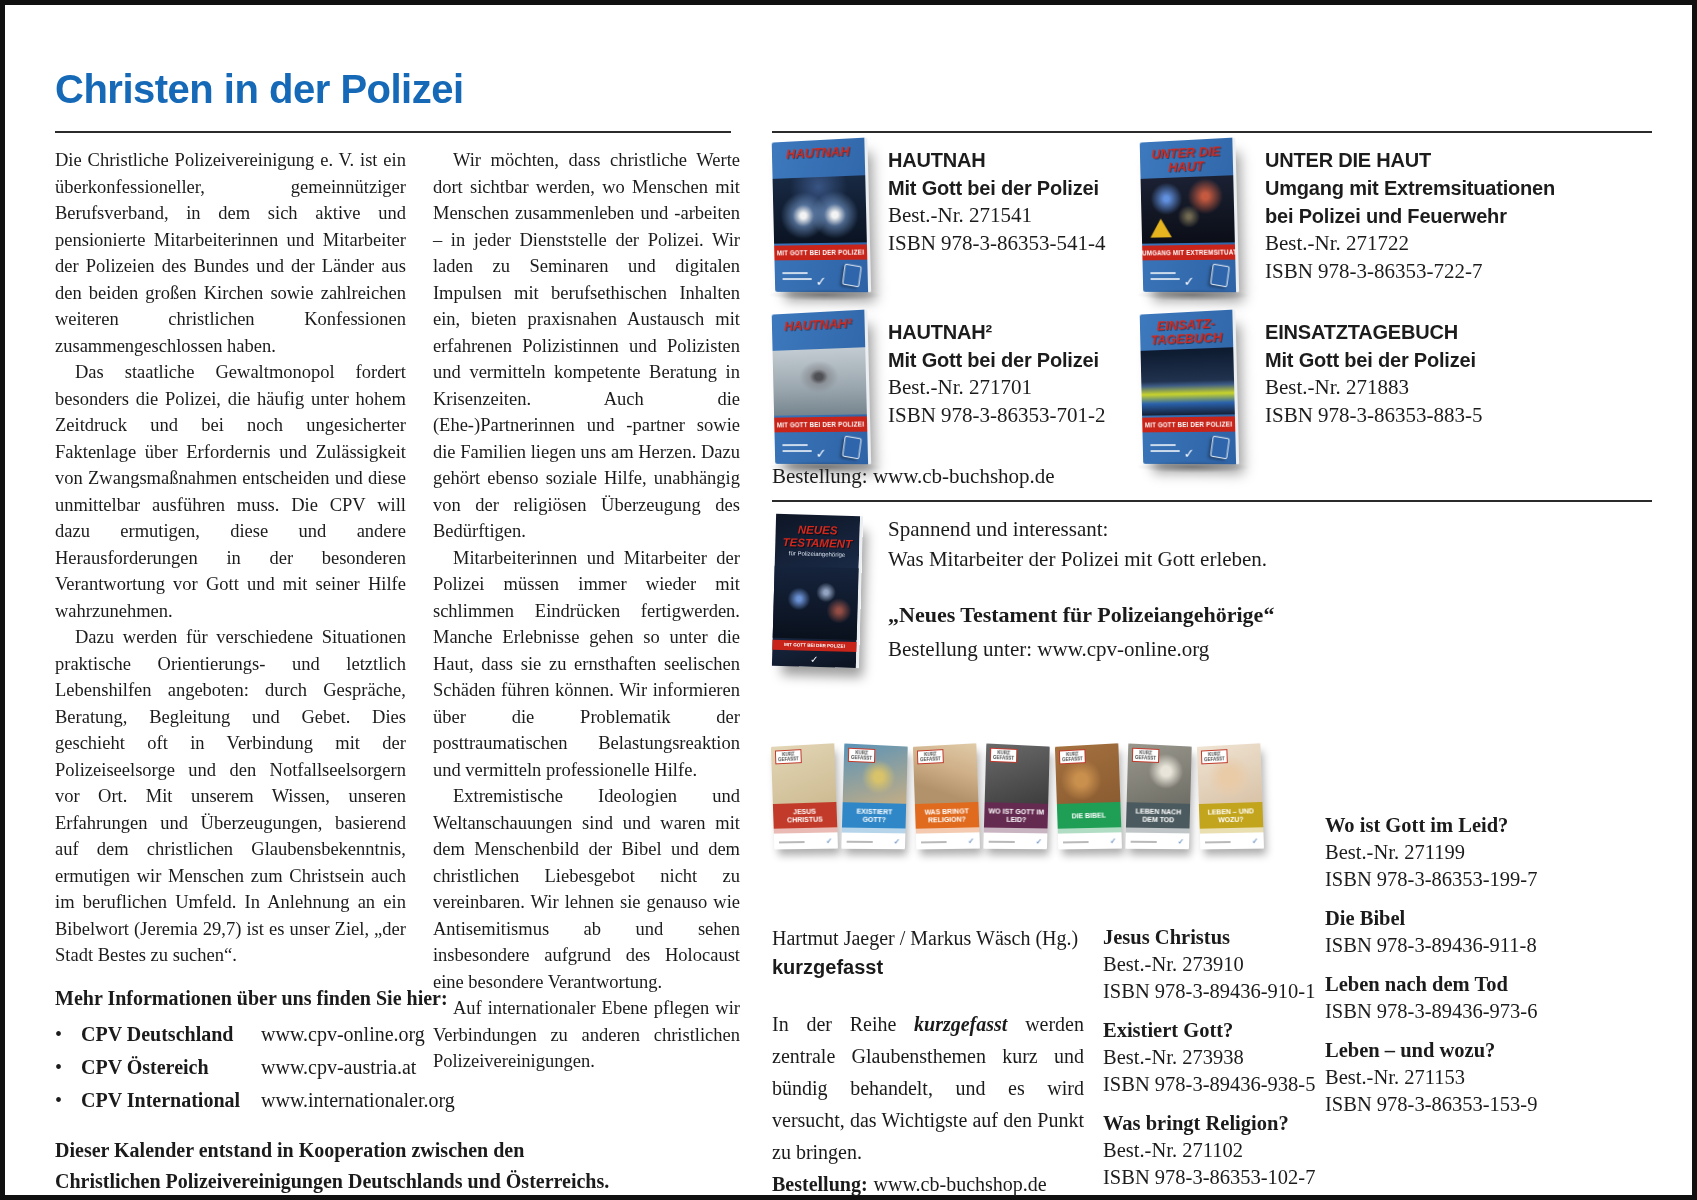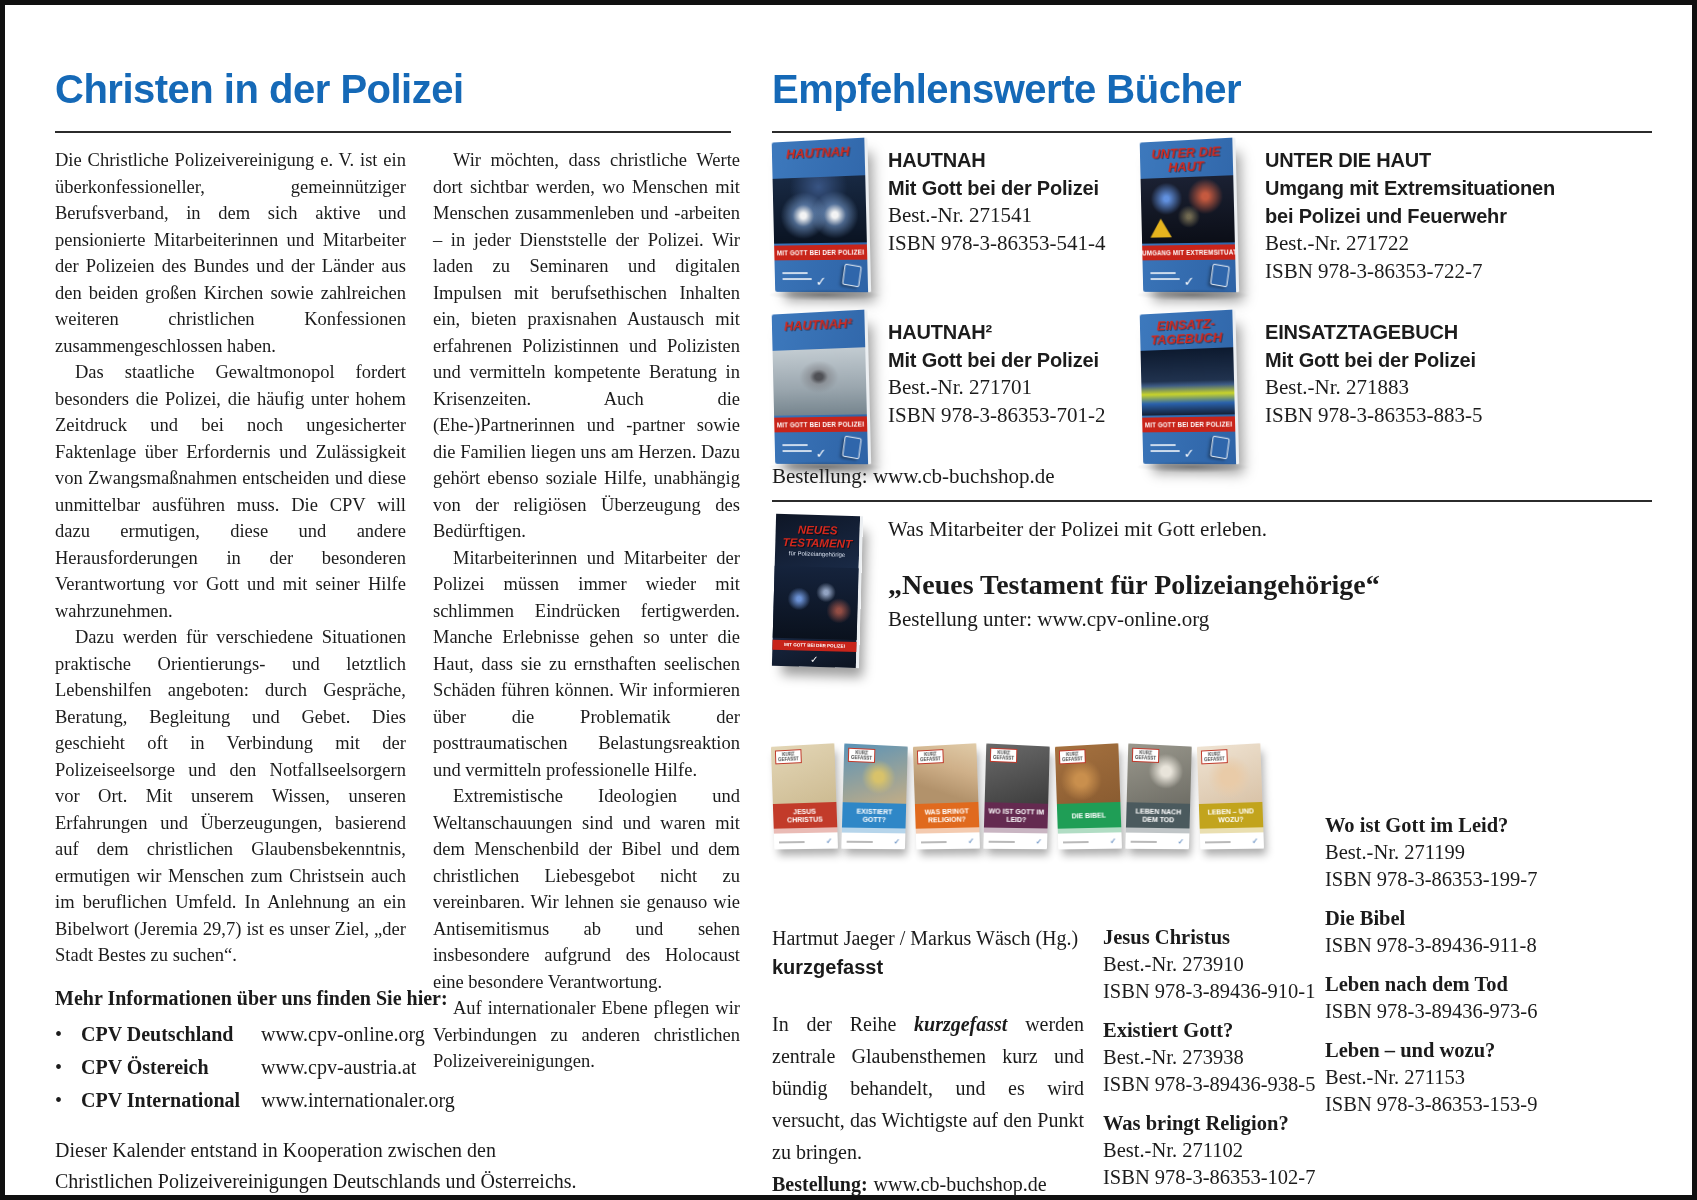--- a/index.html
+++ b/index.html
@@ -23,21 +23,21 @@
   .col1{width:352px;}
   .col2{width:308px;}
   .col p{margin:0;}
   .col p.ind{text-indent:20px;}
 
   .info{position:absolute;left:55px;top:984px;width:680px;}
   .info-head{margin:0 0 6px 0;font-weight:bold;font-size:20px;line-height:28px;}
   .linkrow{display:flex;font-size:20px;line-height:33px;}
   .bullet{width:26px;}
   .llabel{width:180px;font-weight:bold;}
-  .footers{margin-top:18px;font-size:20px;line-height:31px;}
+  .footers{margin-top:18px;font-size:20px;line-height:31px;font-weight:bold;}
   .footers p{margin:0;}
 
   
   .bcover{position:absolute;width:94px;height:152px;border-radius:2px;
           background:linear-gradient(105deg,#407bc2 0%,#3d79bd 0%,#2e63a6 100%);
           transform:perspective(420px) rotateY(-9deg) rotate(-1.4deg);
           box-shadow:7px 12px 12px -3px rgba(0,0,0,.38);border-right:3px solid #eceff2;}
   .bcover:after{content:"";position:absolute;left:-8px;right:-14px;bottom:-9px;height:12px;
           background:radial-gradient(ellipse at center,rgba(0,0,0,.30),transparent 70%);z-index:-1;}
   .ct{margin:6px 4px 0;text-align:center;font-family:"Liberation Sans",sans-serif;font-weight:bold;
@@ -97,21 +97,21 @@
                    radial-gradient(circle at 62% 35%,rgba(200,220,255,.7) 3%,transparent 14%),
                    radial-gradient(circle at 78% 60%,rgba(255,120,90,.55) 3%,transparent 16%),
                    linear-gradient(#15233c,#0a111d);}
   .ntband{position:absolute;left:0;right:0;bottom:16px;height:10px;background:#c8241a;color:#fff;
           font-family:"Liberation Sans",sans-serif;font-weight:bold;font-size:4.6px;line-height:10px;
           text-align:center;white-space:nowrap;overflow:hidden;}
   .ntcheck{position:absolute;bottom:2px;left:38px;color:#fff;font-size:10px;font-weight:bold;
            font-family:"DejaVu Sans",sans-serif;}
   .ntmeta{position:absolute;left:888px;top:514px;width:560px;}
   .ntteaser{margin:0;font-size:21px;line-height:30px;}
-  .nttitle{margin:26px 0 4px 0;font-weight:bold;font-size:28px;line-height:30px;}
+  .nttitle{margin:26px 0 4px 0;font-weight:bold;font-size:22px;line-height:30px;}
   .ntorder{margin:0;font-size:21px;line-height:30px;}
 
   
   .kcovers{position:absolute;left:772px;top:745px;display:flex;gap:7px;}
   .kcover{position:relative;width:64px;height:104px;background:#fff;border-radius:1px;
           box-shadow:3px 7px 8px -1px rgba(0,0,0,.32);overflow:hidden;}
   .kcovers .kcover:nth-child(odd){transform:perspective(300px) rotateY(-7deg) rotate(-2deg);}
   .kcovers .kcover:nth-child(even){transform:perspective(300px) rotateY(7deg) rotate(1.6deg);}
   .kph{height:58px;}
   .kband{height:25px;display:flex;align-items:center;justify-content:center;text-align:center;
@@ -188,21 +188,20 @@
       <span class="bullet">•</span>
       <span class="llabel">CPV International</span>
       <span class="lurl">www.internationaler.org</span>
     </div>
     <div class="footers">
       <p>Dieser Kalender entstand in Kooperation zwischen den</p>
       <p>Christlichen Polizeivereinigungen Deutschlands und Österreichs.</p>
     </div>
   </div>
 
-  <h1 class="htitle righttitle">Empfehlenswerte Bücher</h1>
   <div class="rule rule-r"></div>
 
   <div class="bcover pos-b1">
     <div class="ct">HAUTNAH</div>
     <div class="ph ph-car"></div>
     <div class="band">MIT GOTT BEI DER POLIZEI</div>
     <div class="al al1"></div>
     <div class="al al2"></div>
     <span class="check">✓</span>
     <span class="badge"></span>
@@ -266,20 +265,21 @@
   <div class="rule rule-r2"></div>
 
   <div class="ntcover">
     <div class="nt1">NEUES TESTAMENT</div>
     <div class="nt2">für Polizeiangehörige</div>
     <div class="ntph"></div>
     <div class="ntband">MIT GOTT BEI DER POLIZEI</div>
     <span class="ntcheck">✓</span>
   </div>
   <div class="ntmeta">
+    <p class="ntteaser">Spannend und interessant:</p>
     <p class="ntteaser">Was Mitarbeiter der Polizei mit Gott erleben.</p>
     <p class="nttitle">„Neues Testament für Polizeiangehörige“</p>
     <p class="ntorder">Bestellung unter: www.cpv-online.org</p>
   </div>
 
   <div class="kcovers">
     <div class="kcover k1">
       <div class="kstamp">
           <span>KURZ</span>
           <span>GEFASST</span>

